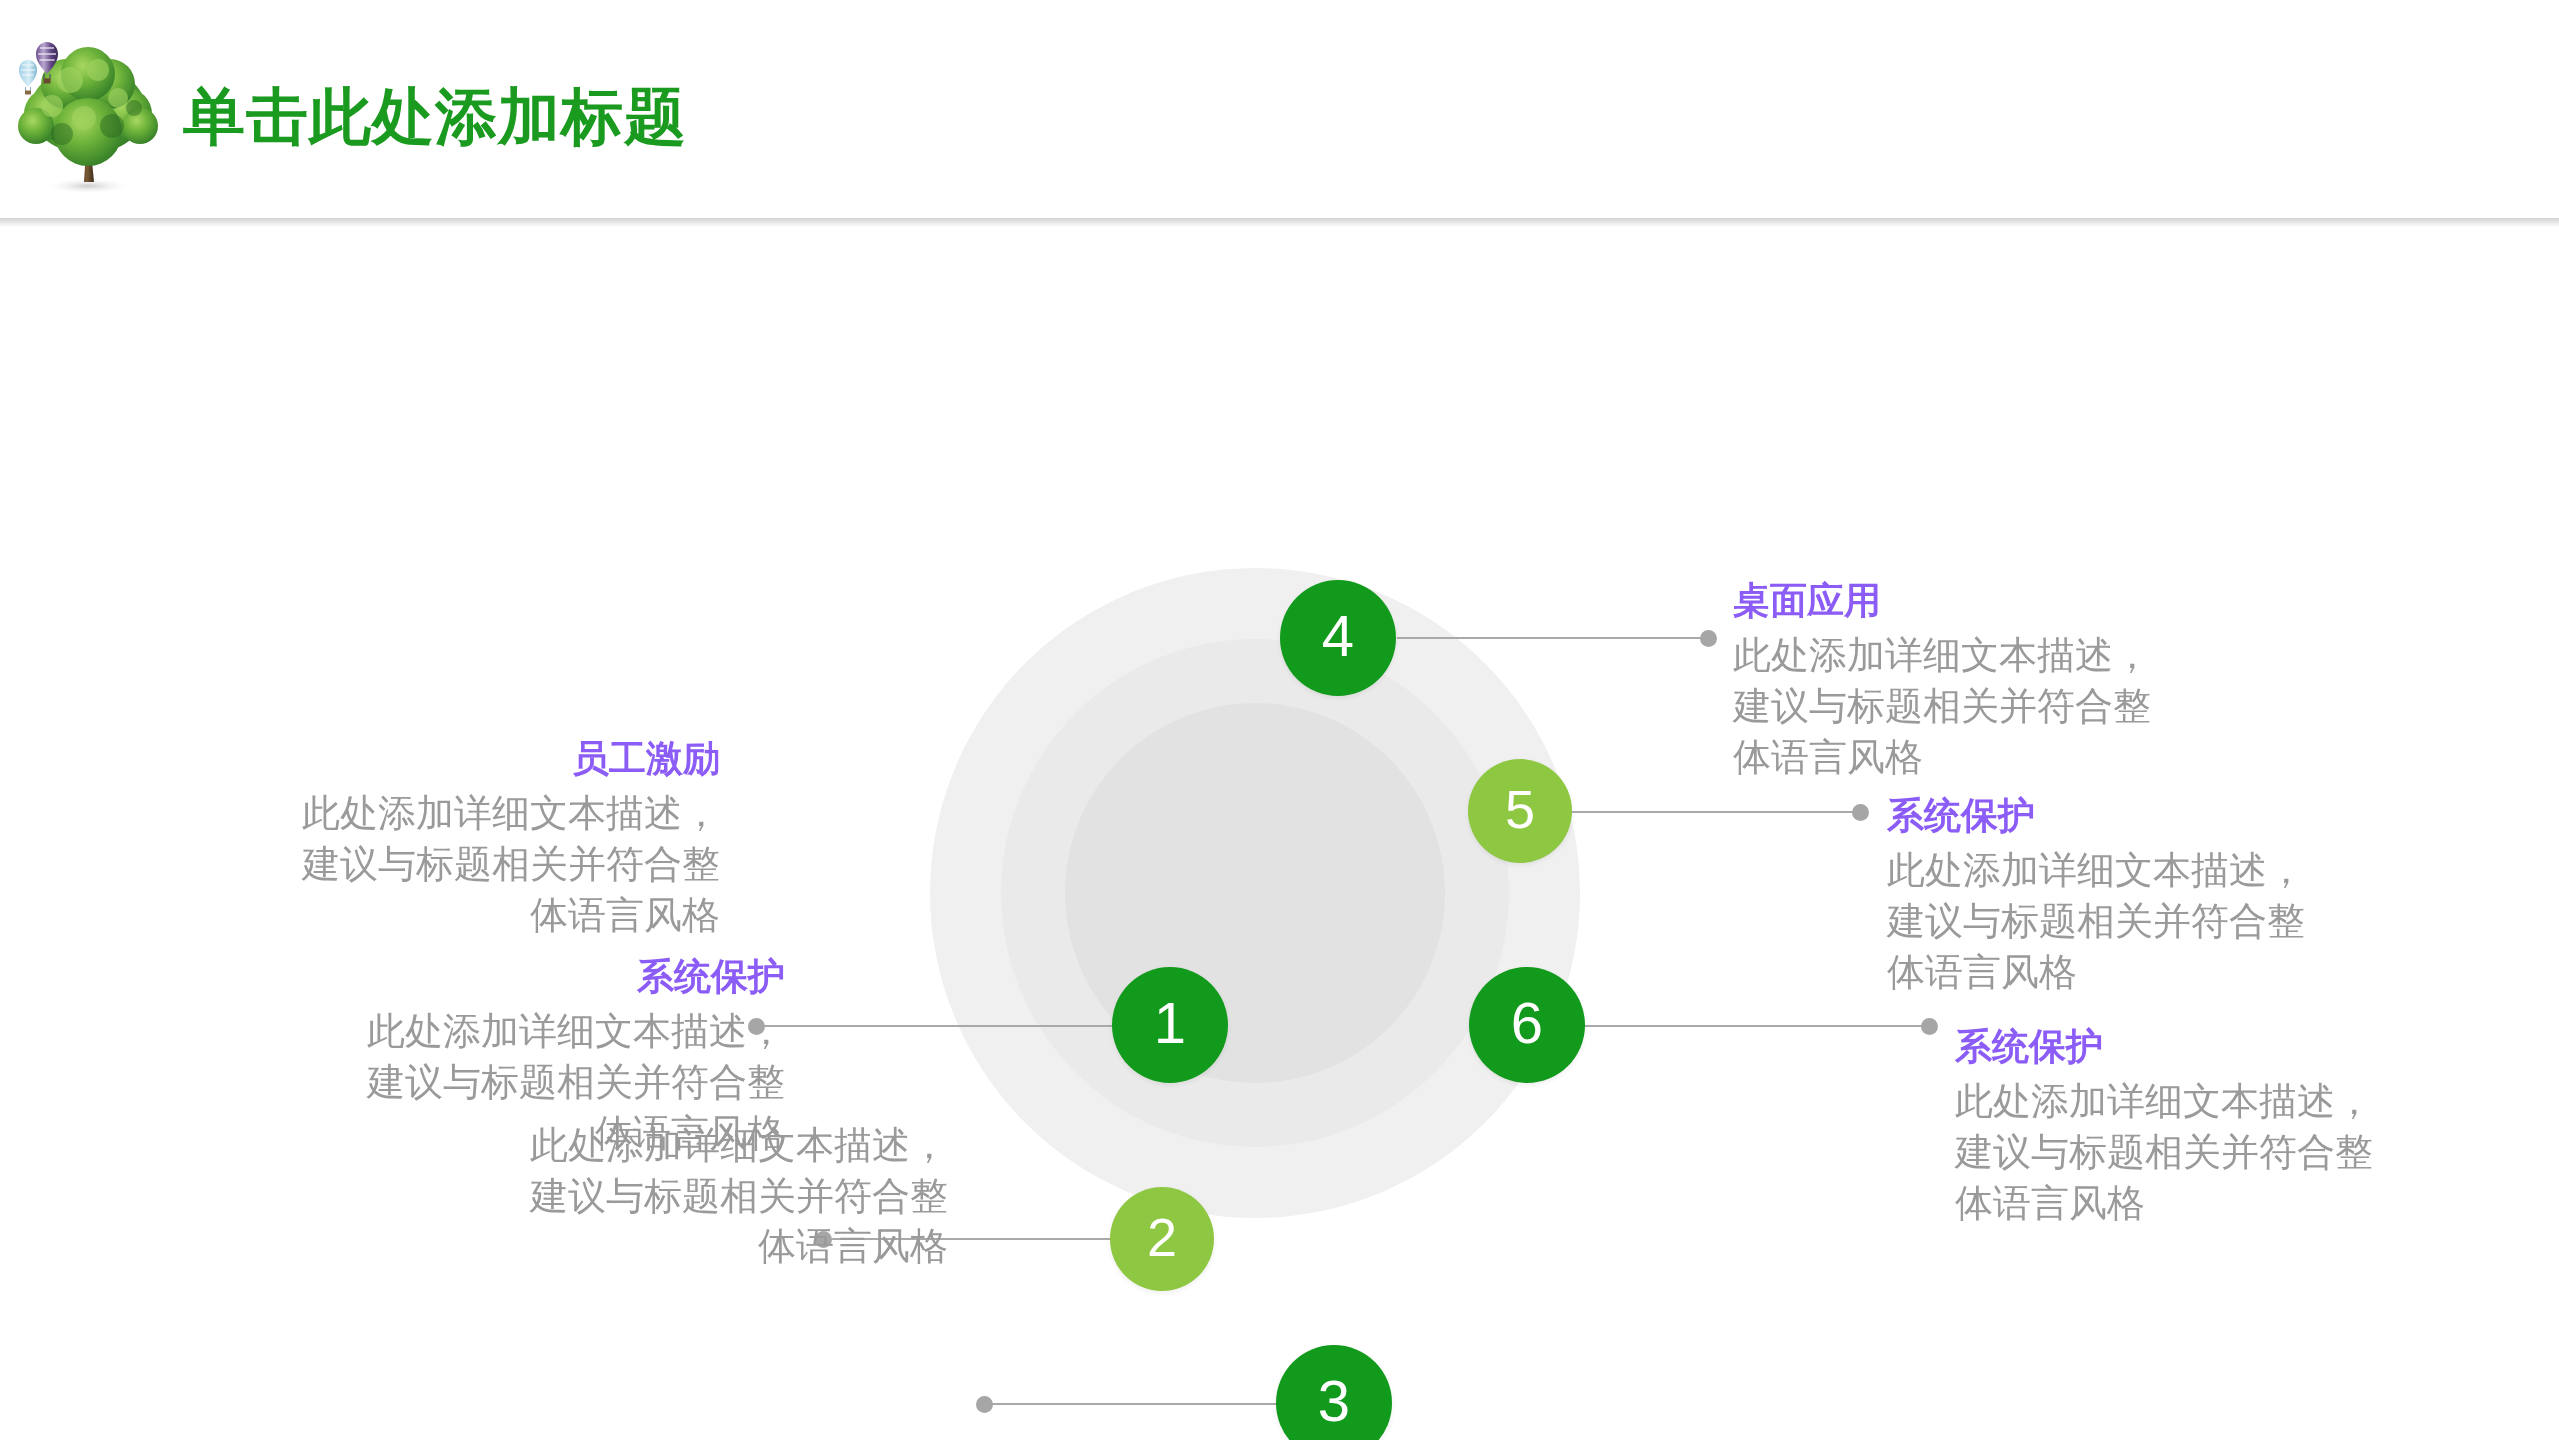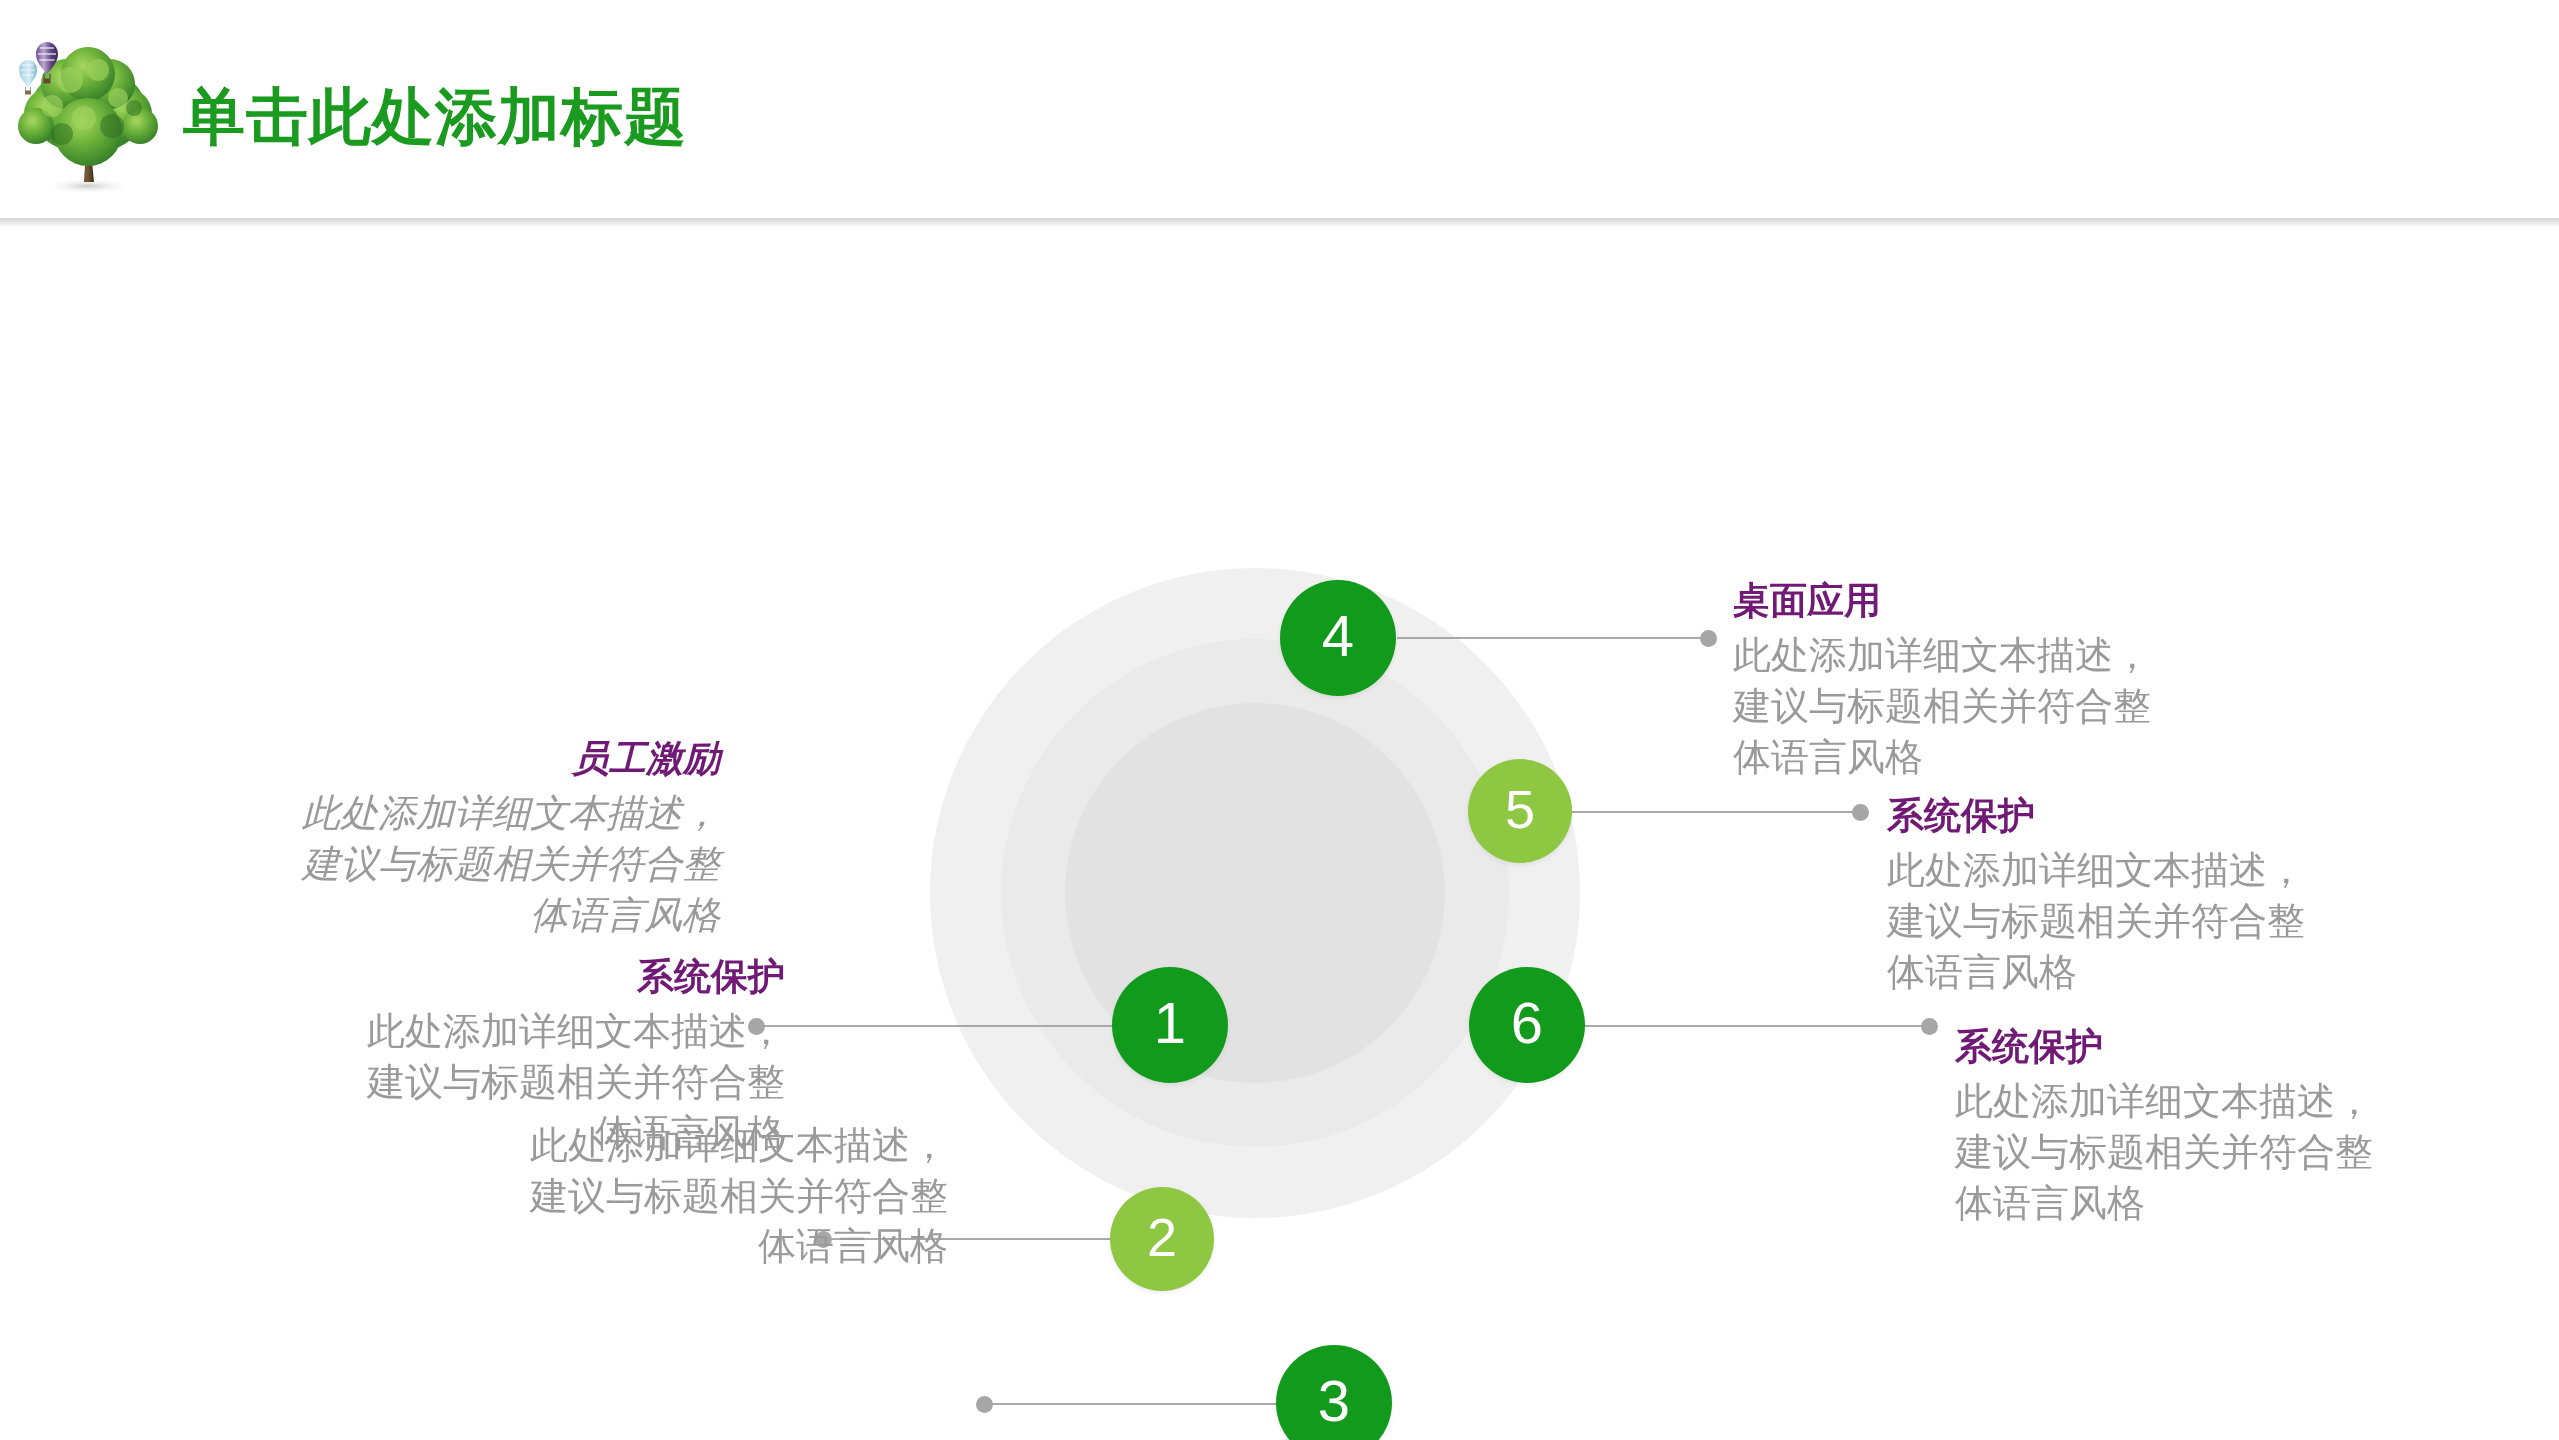--- a/index.html
+++ b/index.html
@@ -118,21 +118,21 @@
     line-height: 1;
     box-shadow: 0 2px 5px rgba(0,0,0,0.07);
   }
   .bubble span { display:block; transform: translateY(-2px); }
 
   
   .block { position: absolute; }
   .block .b-title {
     font-size: 37px;
     font-weight: bold;
-    color: #701a75;
+    color: #8b5cf6;
     line-height: 1.12;
     margin: 0 0 9px 0;
     white-space: nowrap;
   }
   .block .b-body {
     font-size: 38px;
     color: #9a9a9a;
     line-height: 1.33;
     white-space: pre-line;
     font-weight: 400;
@@ -288,21 +288,21 @@
 体语言风格</div>
   </div>
 
   <div class="block align-left" style="left:1955px; top:798px; width:460px;">
     <div class="b-title">系统保护</div>
     <div class="b-body">此处添加详细文本描述，
 建议与标题相关并符合整
 体语言风格</div>
   </div>
 
-  <div class="block align-right" style="left:260px; top:510px; width:460px;font-style:italic;">
+  <div class="block align-right" style="left:260px; top:510px; width:460px;">
     <div class="b-title">员工激励</div>
     <div class="b-body">此处添加详细文本描述，
 建议与标题相关并符合整
 体语言风格</div>
   </div>
 
   <div class="block align-right" style="left:325px; top:728px; width:460px;">
     <div class="b-title">系统保护</div>
     <div class="b-body">此处添加详细文本描述，
 建议与标题相关并符合整

